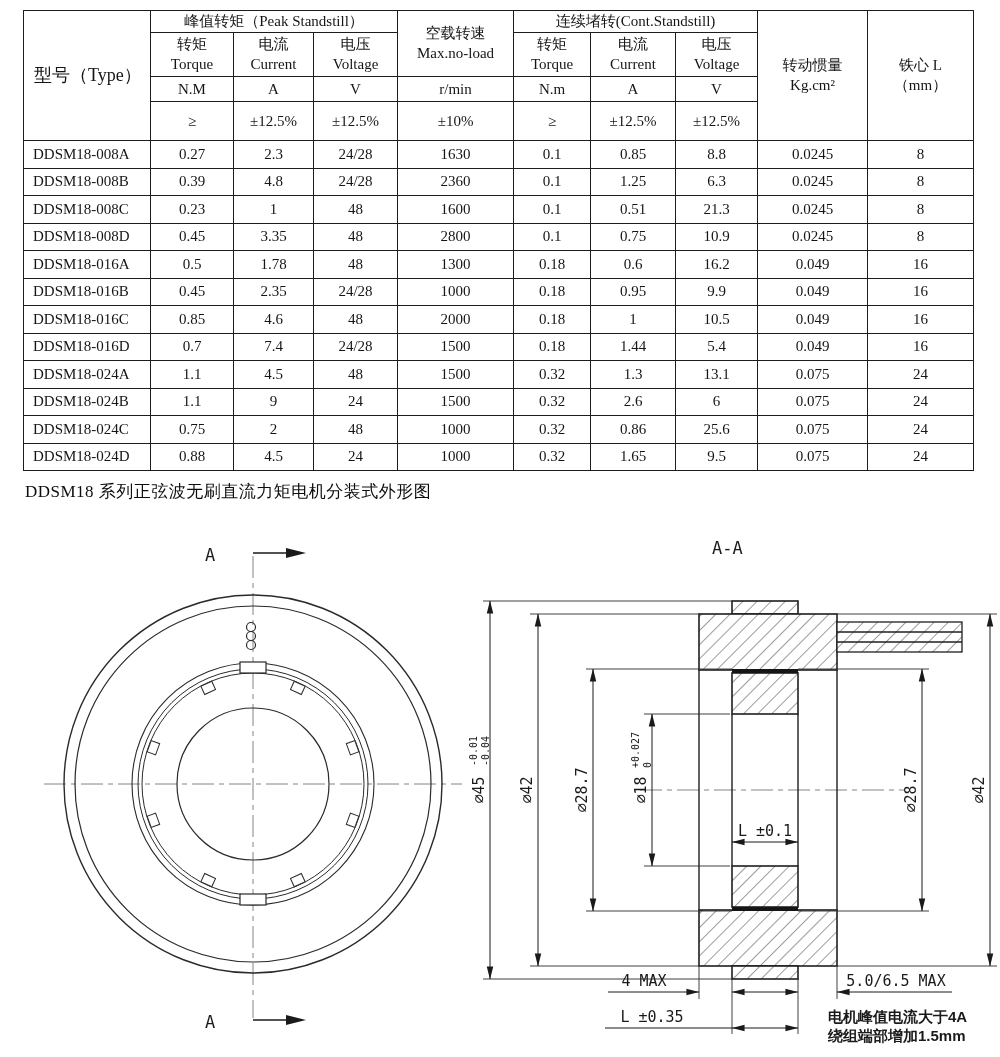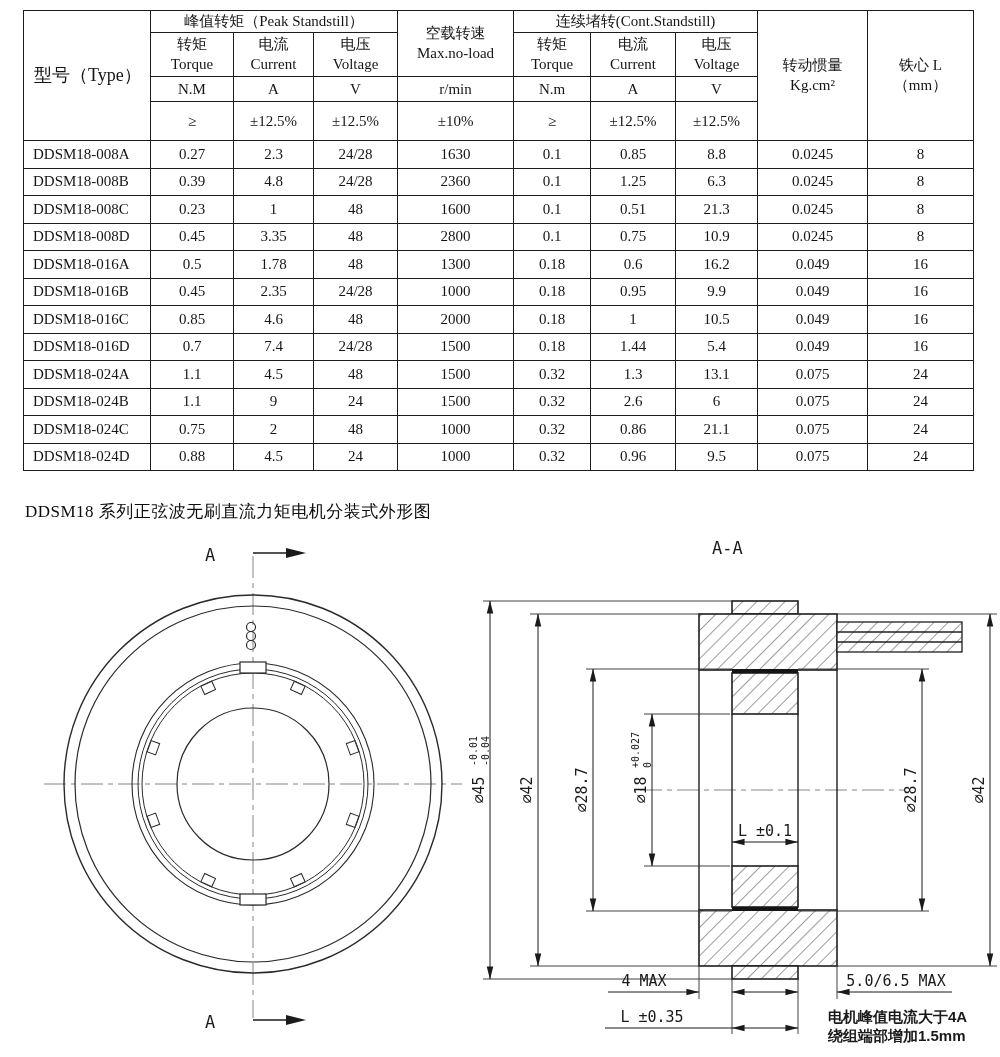--- a/index.html
+++ b/index.html
@@ -11,21 +11,21 @@
                 padding:0;line-height:1.25;overflow:hidden;}
   table.spec .model-head{text-align:left;padding-left:10px;font-size:18px;}
   tr.r1 td{height:21px;}
   tr.r2 td{height:43px;}
   tr.r3 td{height:24px;}
   tr.r4 td{height:38px;}
   tbody.data td{height:26.5px;font-size:15px;}
   tbody.data td.model{text-align:left;padding-left:9px;}
   .twoline div{line-height:1.3;}
   .caption{position:absolute;left:25px;top:480px;font-size:17px;color:#0d0d0d;
-           letter-spacing:0.5px;margin-top:20px;}
+           letter-spacing:0.5px;}
   .drawing{position:absolute;left:0;top:505px;width:1000px;height:552px;}
   svg text{fill:#1a1a1a;}
   .dimtxt{font-family:"DejaVu Sans Mono","Liberation Mono",monospace;font-size:15px;}
   .dimtxt-sm{font-family:"DejaVu Sans Mono","Liberation Mono",monospace;font-size:10px;}
   .marker-a{font-family:"DejaVu Sans Mono","Liberation Mono",monospace;font-size:17px;}
   .notetxt{font-family:"Liberation Sans","DejaVu Sans",sans-serif;font-size:15px;font-weight:bold;}
 </style>
 </head>
 <body>
 
@@ -229,32 +229,32 @@
           <td>24</td>
         </tr>
         <tr>
           <td class="model">DDSM18-024C</td>
           <td>0.75</td>
           <td>2</td>
           <td>48</td>
           <td>1000</td>
           <td>0.32</td>
           <td>0.86</td>
-          <td>21.1</td>
+          <td>25.6</td>
           <td>0.075</td>
           <td>24</td>
         </tr>
         <tr>
           <td class="model">DDSM18-024D</td>
           <td>0.88</td>
           <td>4.5</td>
           <td>24</td>
           <td>1000</td>
           <td>0.32</td>
-          <td>0.96</td>
+          <td>1.65</td>
           <td>9.5</td>
           <td>0.075</td>
           <td>24</td>
         </tr>
       </tbody>
   </table>
 
   <div class="caption">DDSM18 系列正弦波无刷直流力矩电机分装式外形图</div>
 
   <svg class="drawing" viewBox="0 505 1000 552" width="1000" height="552" xmlns="http://www.w3.org/2000/svg">

